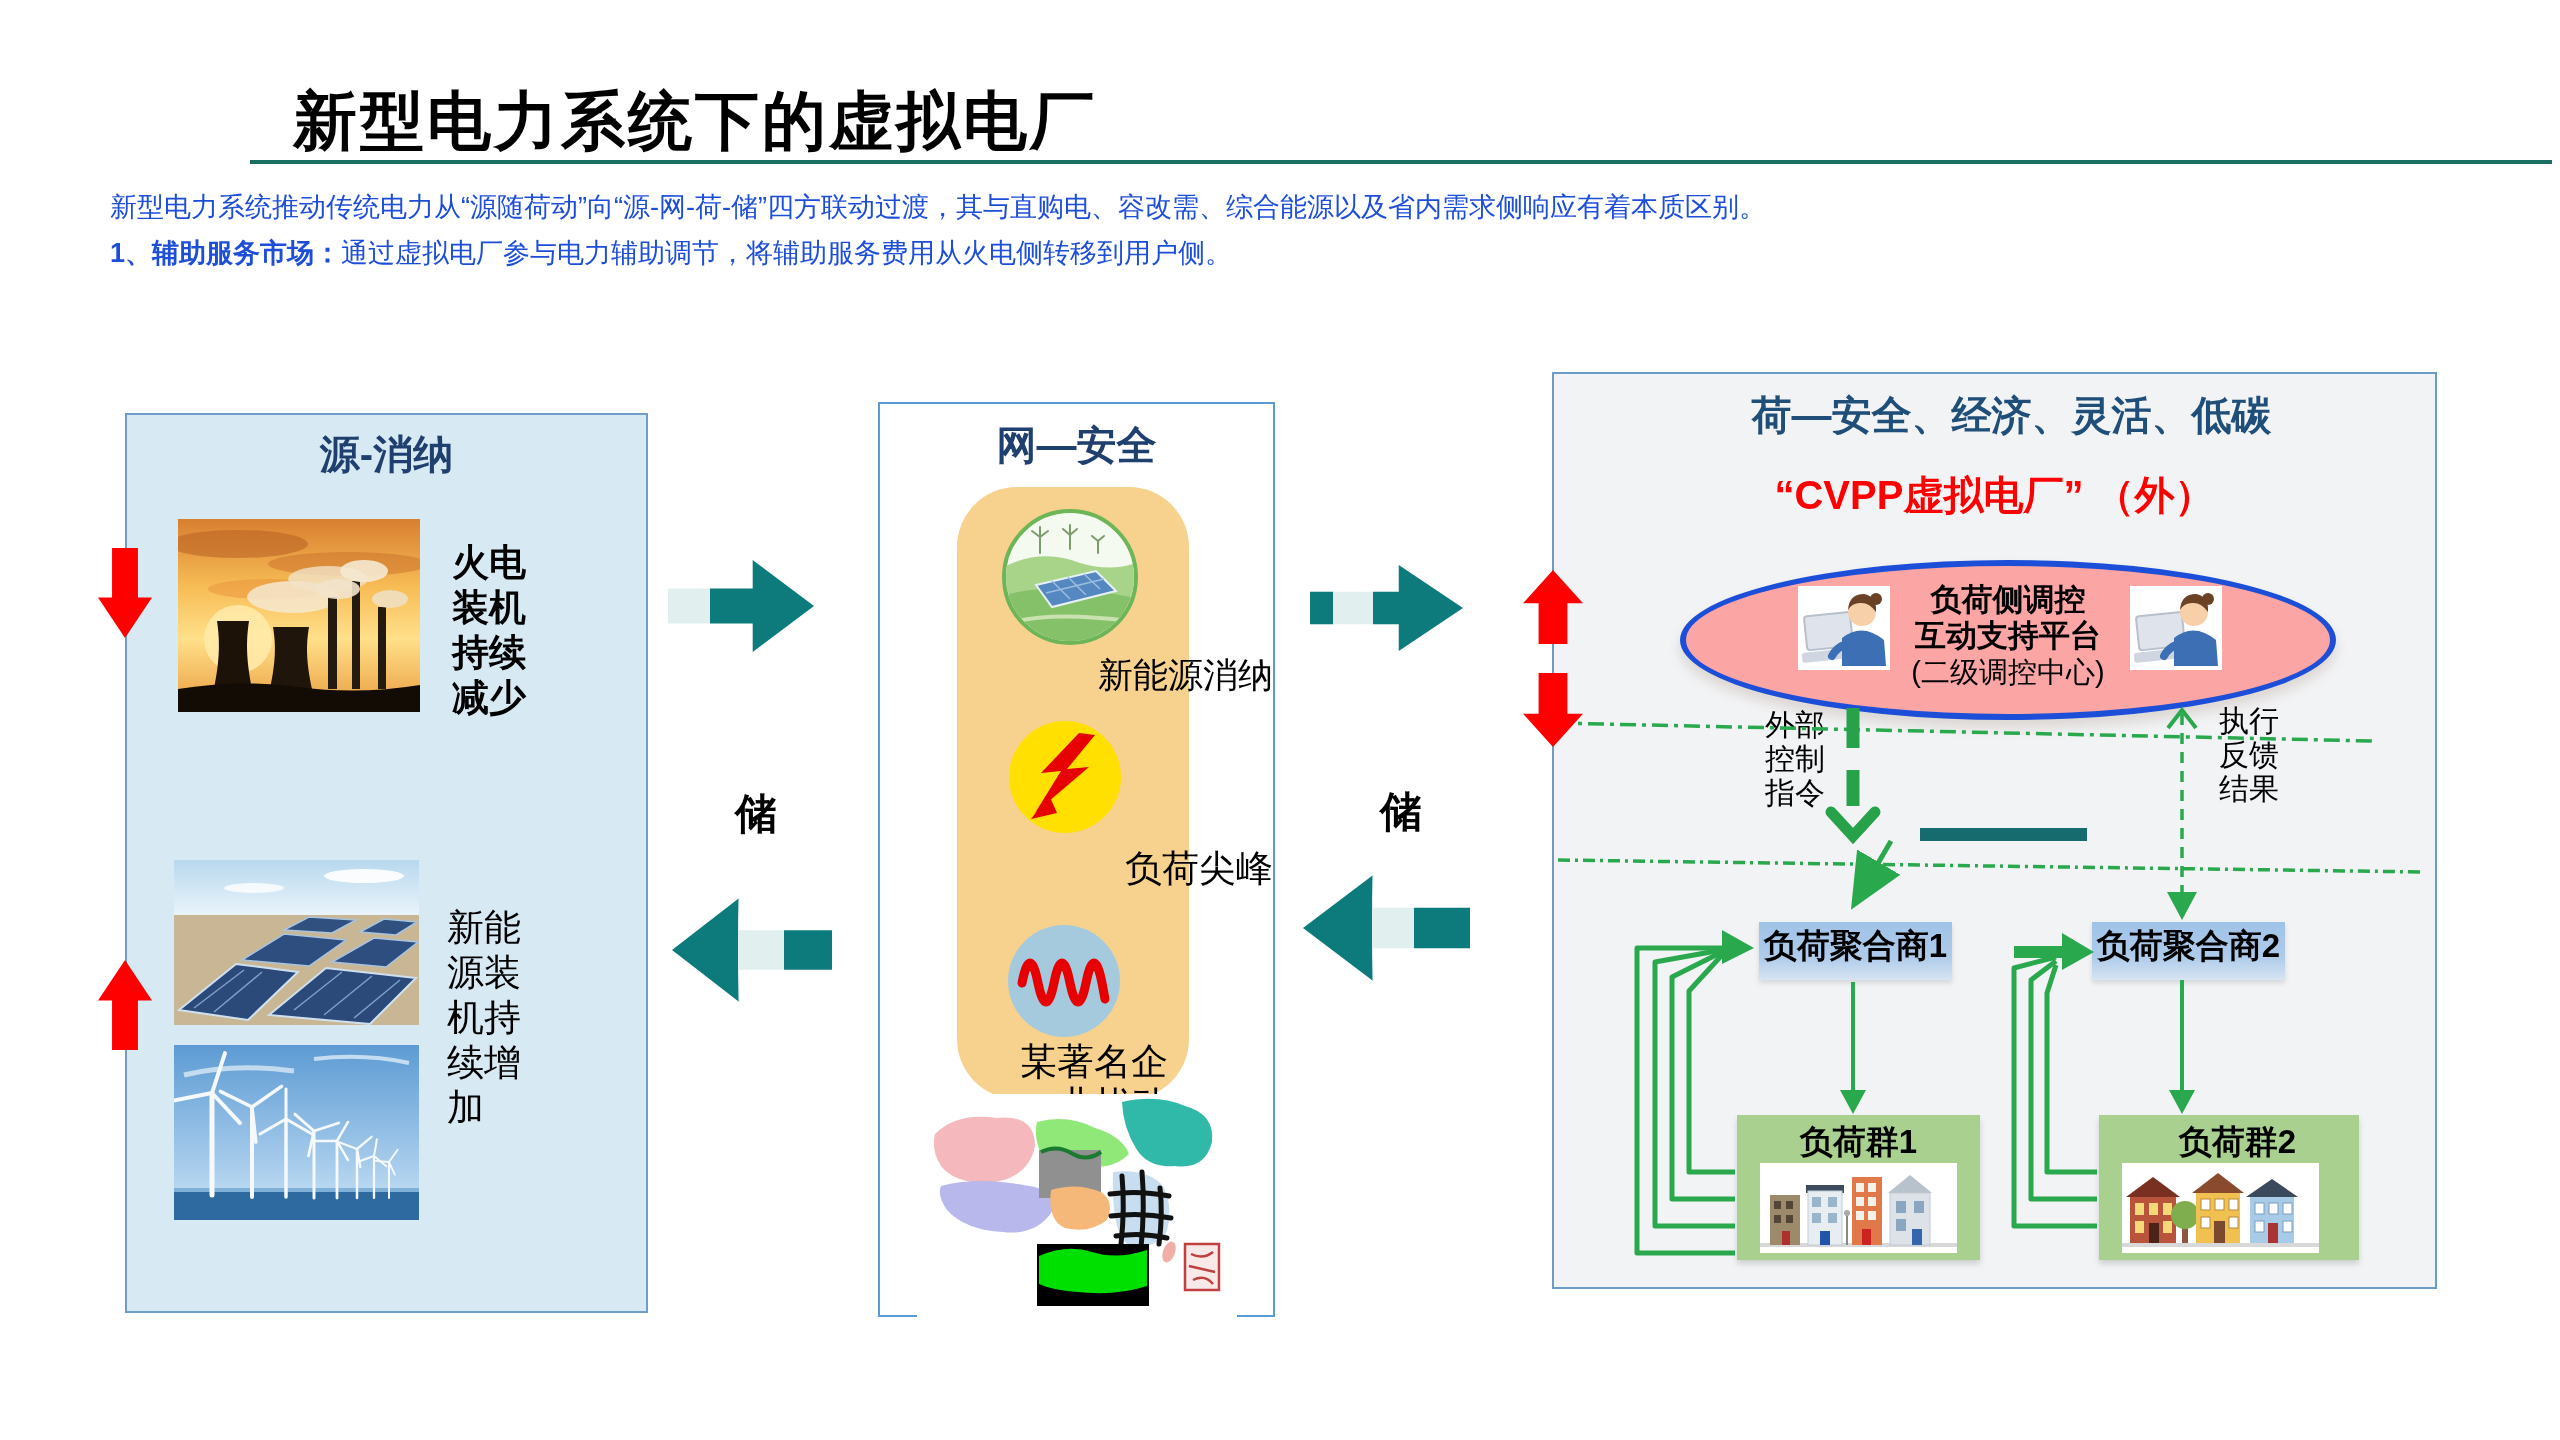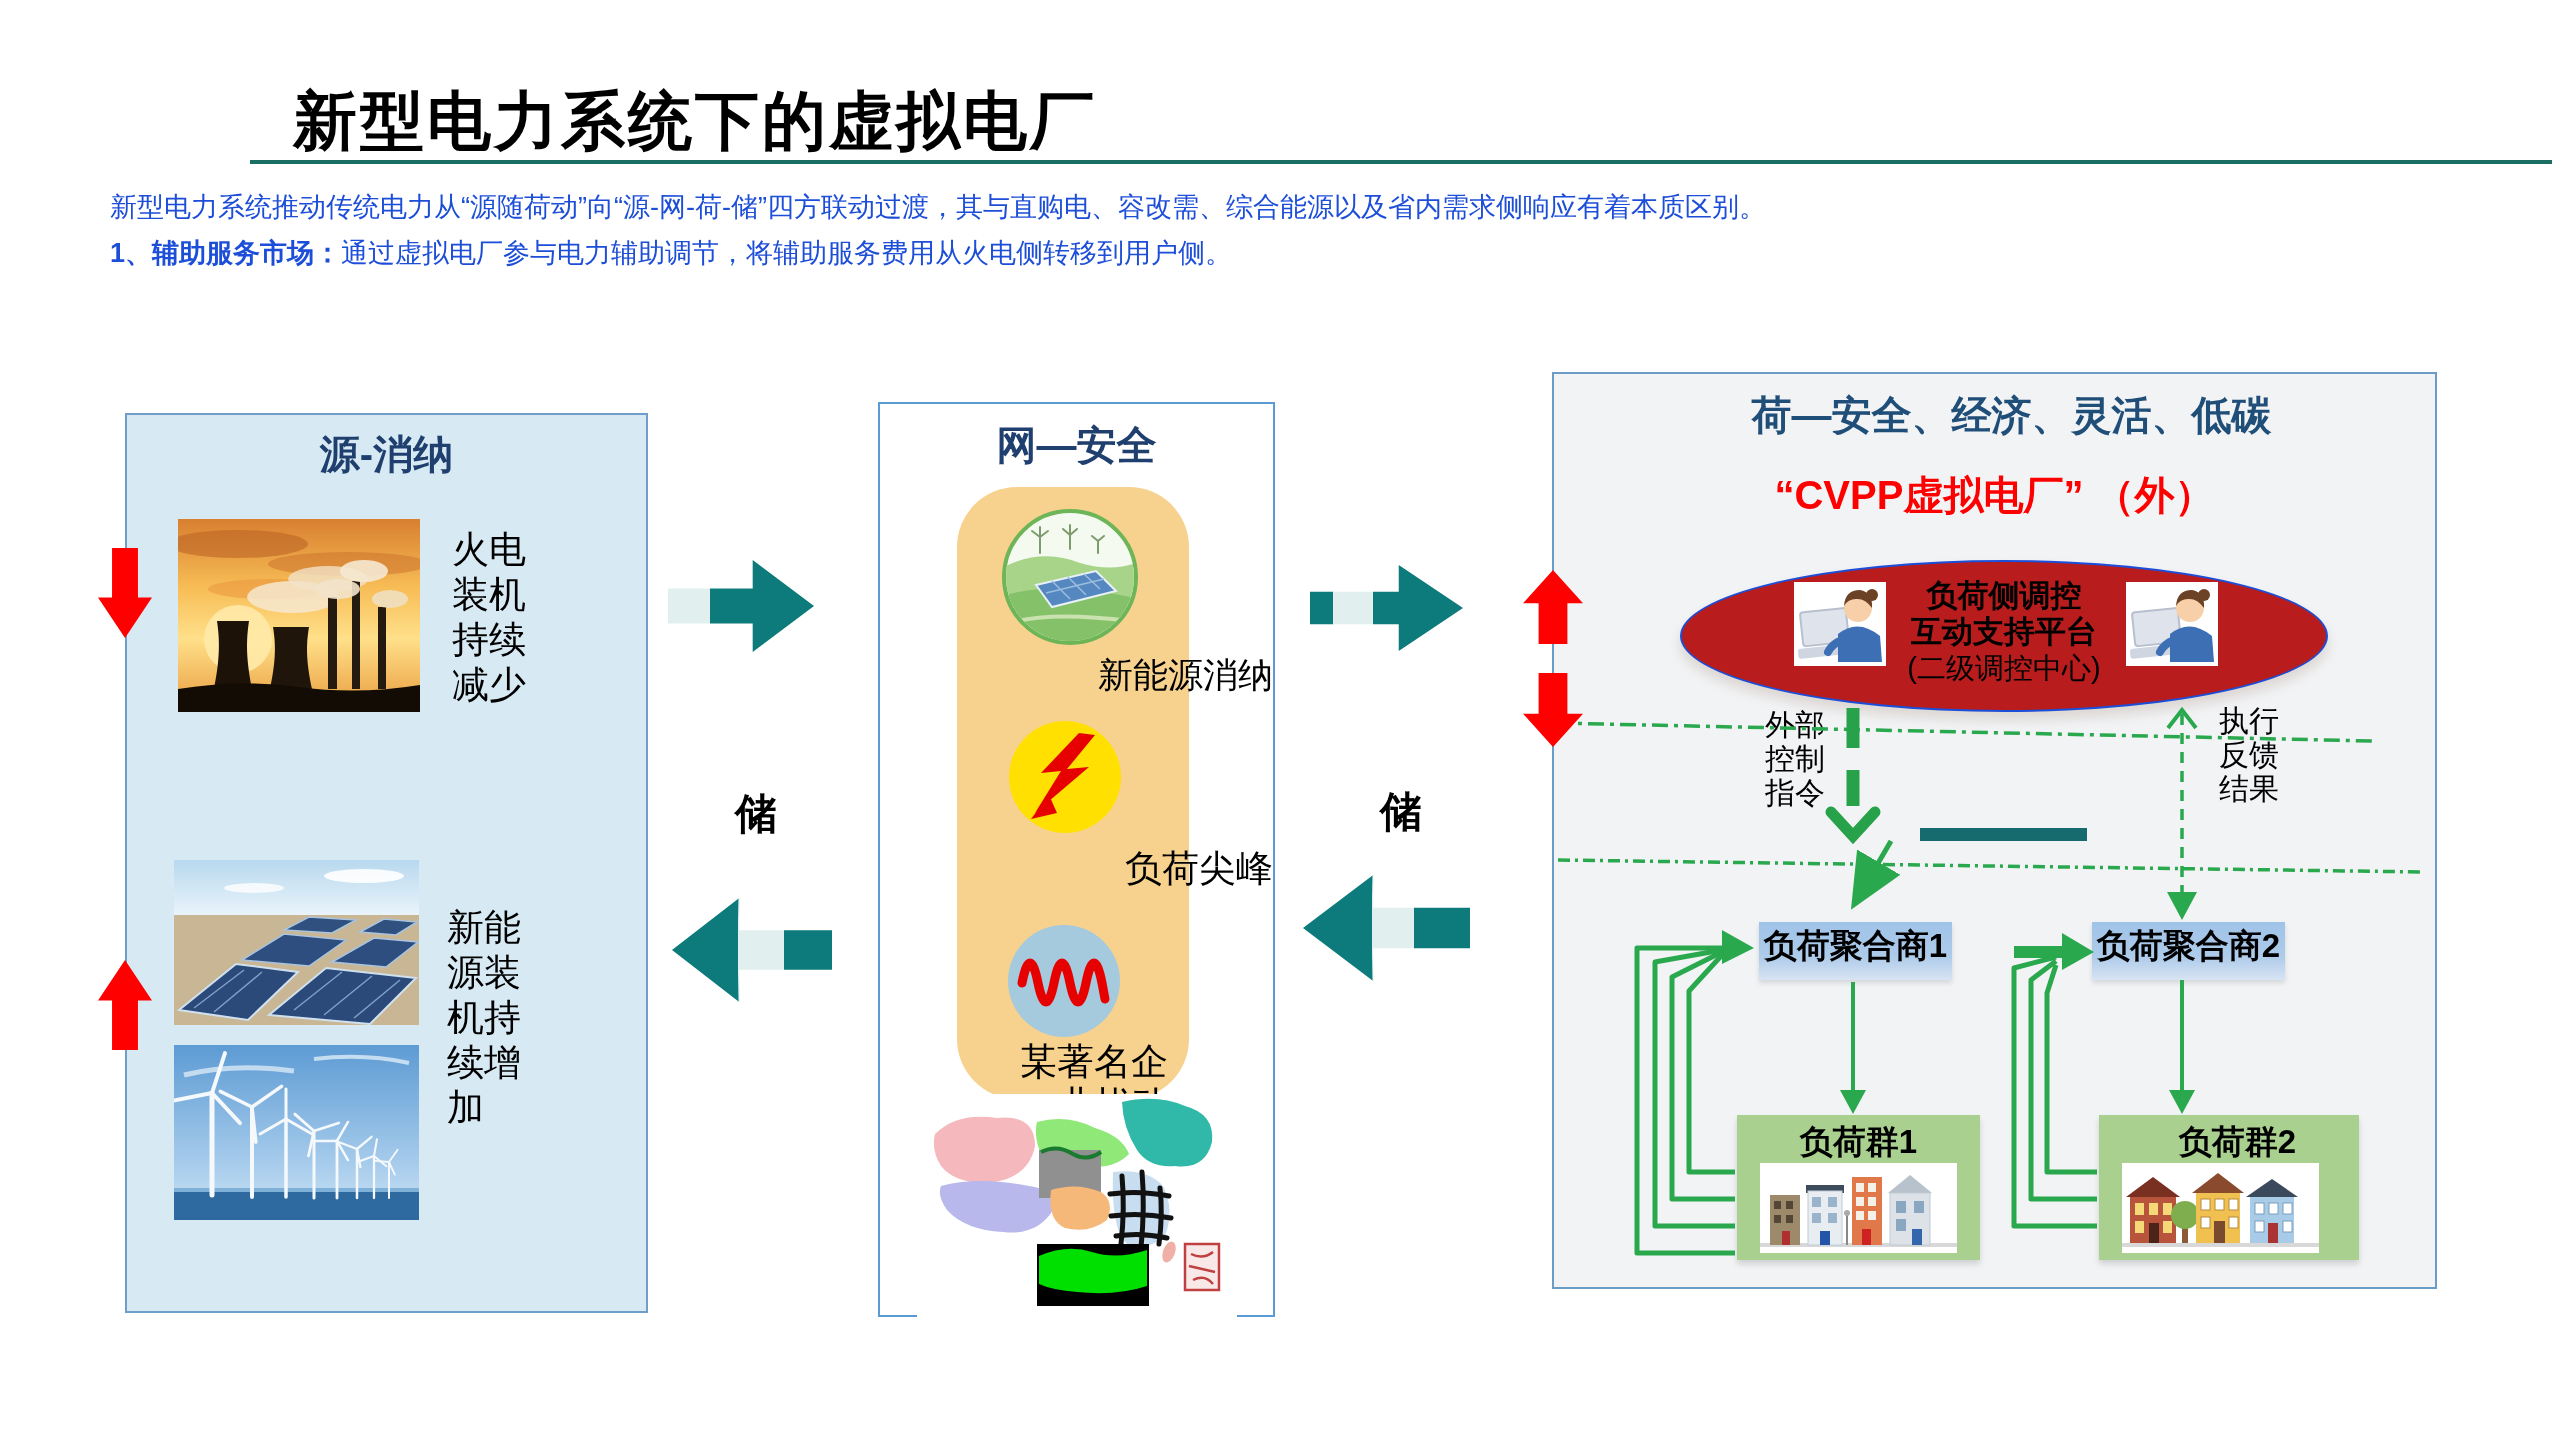--- a/index.html
+++ b/index.html
@@ -27,22 +27,22 @@
   .teal-r{background:#0d7a7b;clip-path:polygon(0 31%,58% 31%,58% 0,100% 50%,58% 100%,58% 69%,0 69%);}
   .teal-l{background:#0d7a7b;clip-path:polygon(100% 31%,42% 31%,42% 0,0 50%,42% 100%,42% 69%,100% 69%);}
   .whiteband{background:linear-gradient(180deg,rgba(255,255,255,.25),rgba(255,255,255,.88) 28%,rgba(255,255,255,.88) 72%,rgba(255,255,255,.3));filter:blur(.5px);}
   .storage{font-size:42px;font-weight:800;color:#000;}
   
   .orange-card{left:77px;top:83px;width:232px;height:612px;border-radius:60px;background:#f7d18e;}
   .g-label{width:100%;text-align:right;font-size:36px;color:#000;}
   .circle{border-radius:50%;}
   
   .cvpp{width:100%;top:94px;text-align:center;font-size:40px;font-weight:700;color:#ff0000;}
-  .ellipse{left:126px;top:186px;width:644px;height:148px;border-radius:50%;background:#b91c1c;
-           border:2px solid #1d4ed8;box-shadow:0 8px 12px rgba(120,90,60,.18);}
+  .ellipse{left:126px;top:186px;width:644px;height:148px;border-radius:50%;background:#fca5a5;
+           border:6px solid #1d4ed8;box-shadow:0 8px 12px rgba(120,90,60,.18);}
   .ell-text{width:100%;top:16px;text-align:center;font-size:31px;font-weight:800;line-height:36px;color:#000;}
   .ell-sub{font-size:29px;font-weight:400;}
   .cmdcap{font-size:30px;line-height:34px;color:#000;width:66px;word-break:break-all;}
   .teal-bar{left:366px;top:454px;width:167px;height:13px;background:#156b6d;}
   .agg{width:193px;height:58px;background:linear-gradient(180deg,#9fc3e8 0%,#aecbea 60%,#d7e4f3 100%);
        text-align:center;font-size:33px;font-weight:800;color:#000;line-height:48px;box-shadow:0 3px 5px rgba(0,0,0,.12);}
   .lgrp{width:243px;height:145px;background:#a9d08e;box-shadow:0 4px 6px rgba(0,0,0,.15);}
   .lgrp-t{width:100%;text-align:center;font-size:33px;font-weight:800;color:#000;margin-top:5px;}
   .lgrp-img{position:absolute;left:23px;top:48px;width:197px;height:90px;background:#fff;}
   svg{display:block;}
@@ -83,21 +83,21 @@
       <path d="M36,170 C42,140 42,122 39,102 L71,102 C68,122 68,140 74,170 Z" fill="#1c1208"></path>
       <path d="M92,170 C98,142 98,126 95,108 L131,108 C128,126 128,142 134,170 Z" fill="#20150a"></path>
       <rect x="150" y="78" width="9" height="92" fill="#241a10"></rect>
       <rect x="174" y="62" width="8" height="108" fill="#241a10"></rect>
       <rect x="200" y="88" width="8" height="82" fill="#241a10"></rect>
       <ellipse cx="160" cy="70" rx="22" ry="10" fill="#f2e3cb" opacity="0.9"></ellipse>
       <ellipse cx="186" cy="52" rx="24" ry="11" fill="#f5e8d2" opacity="0.9"></ellipse>
       <ellipse cx="212" cy="80" rx="18" ry="9" fill="#efe0c6" opacity="0.85"></ellipse>
       <path d="M0,170 Q60,160 120,168 Q180,176 242,166 L242,193 L0,193 Z" fill="#120c04"></path>
     </svg>
-    <div class="abs vcap" style="left:325px;top:112px;width:80px;">火电装机持续减少</div>
+    <div class="abs vcap" style="left:325px;top:125px;width:80px;font-weight:bold;">火电装机持续减少</div>
 
     <svg class="abs" style="left:47px;top:445px;" width="245" height="165" viewBox="0 0 245 165">
       <defs>
         <linearGradient id="sky2" x1="0" y1="0" x2="0" y2="1">
           <stop offset="0" stop-color="#b8d8ee"></stop>
             <stop offset="1" stop-color="#eef6fc"></stop>
         </linearGradient>
       </defs>
       <rect width="245" height="60" fill="url(#sky2)"></rect>
       <ellipse cx="190" cy="16" rx="40" ry="7" fill="#ffffff" opacity="0.9"></ellipse>

